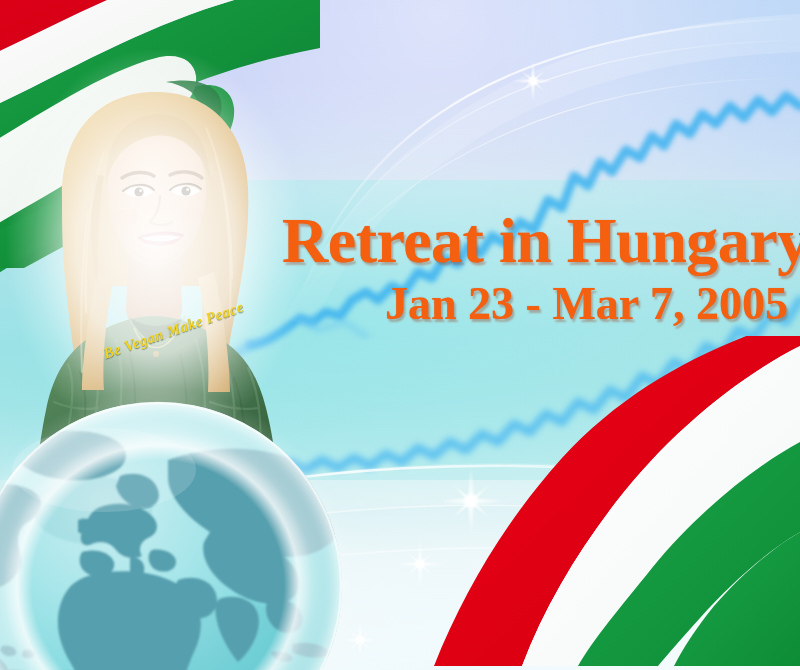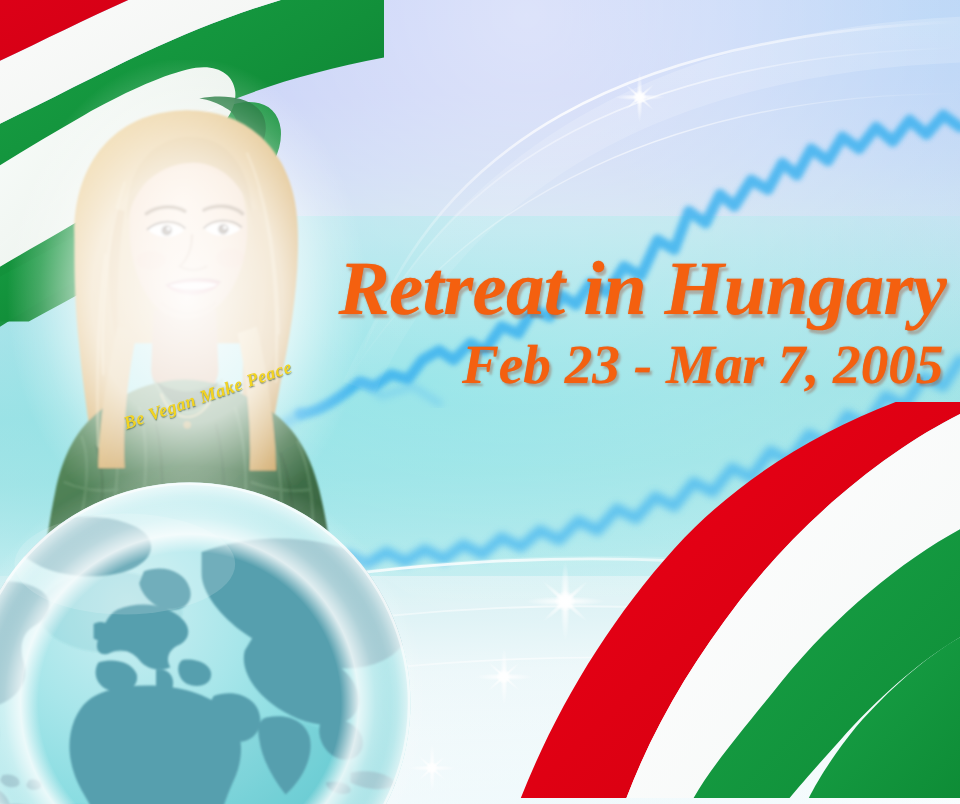--- a/index.html
+++ b/index.html
@@ -90,21 +90,20 @@
   }
   .globe-glow{
     position:absolute;left:-26px;top:-26px;width:424px;height:424px;border-radius:50%;
     background:radial-gradient(circle, rgba(255,255,255,0) 42%, rgba(255,255,255,0.82) 47%, rgba(255,255,255,0.25) 56%, rgba(255,255,255,0) 66%);
   }
 
   
   .headline{
     position:absolute;left:0;top:0;width:684px;height:670px;
     pointer-events:none;
-    font-style:italic;
   }
   .title{
     position:absolute;left:282px;top:209px;
     font-family:"Liberation Serif", serif;
     font-weight:bold;
     font-size:64px;
     line-height:1.0;
     letter-spacing:-0.5px;
     color:#f4600f;
     text-shadow:2px 3px 2px rgba(150,60,30,0.35), 0 0 1px rgba(200,70,20,0.5);
@@ -570,16 +569,16 @@
       <path d="M420 196 C 386 216 350 248 320 282 C 302 302 288 318 278 330
                L 198 330 C 214 302 240 272 272 232 C 316 178 372 132 420 106 Z" fill="url(#brGreen)"></path>
 
       <path d="M420 196 C 392 212 360 240 334 270 C 316 292 302 314 294 330
                L 420 330 Z" fill="url(#brGreen)"></path>
     </svg>
   </div>
 
   <div class="headline">
     <div class="title">Retreat in Hungary</div>
-    <div class="subtitle">Feb 23 - Mar 7, 2005</div>
+    <div class="subtitle">Jan 23 - Mar 7, 2005</div>
   </div>
 
 </div>
 
 </body></html>

